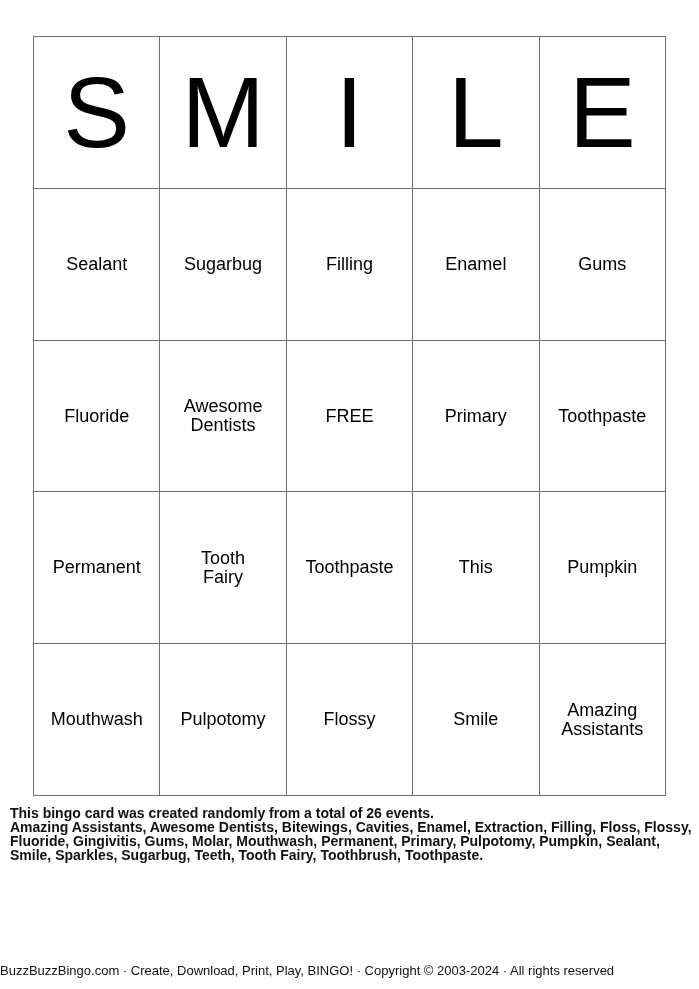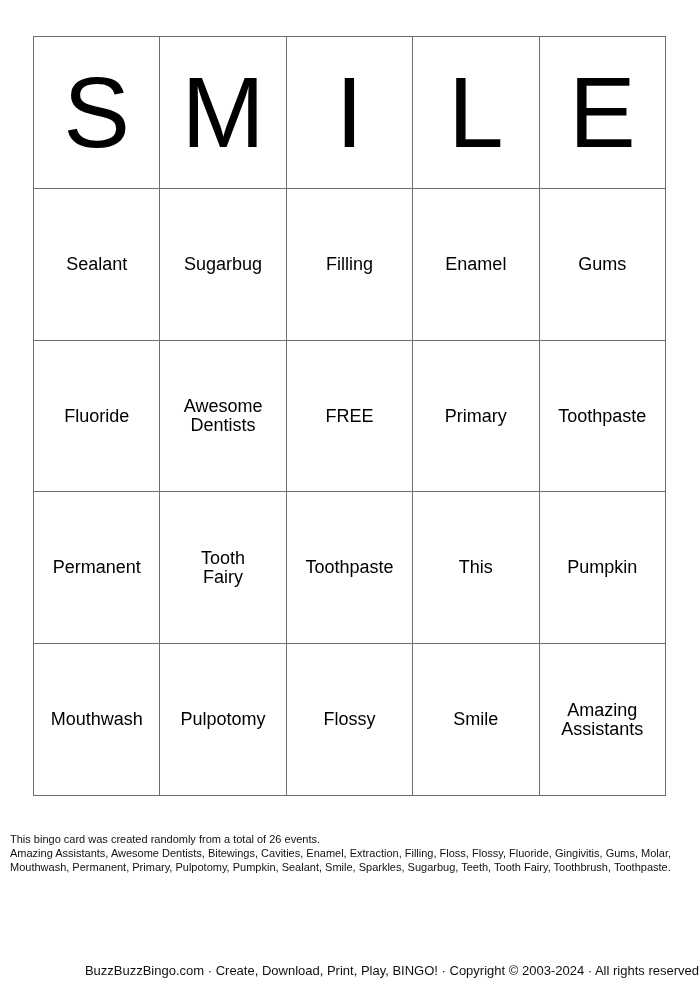--- a/index.html
+++ b/index.html
@@ -4,23 +4,23 @@
   <style>
     html, body { margin: 0; padding: 0; background: #ffffff; }
     body { width: 699px; height: 989px; position: relative; overflow: hidden;
            font-family: "Liberation Sans", "DejaVu Sans", sans-serif; color: #000; }
     .card { position: absolute; left: 33px; top: 36px; width: 633px; height: 760px;
             border-collapse: collapse; table-layout: fixed; }
     .card td { border: 1px solid #6e6e6e; text-align: center; vertical-align: middle;
                padding: 0 4px; line-height: 1.05; font-size: 18px; }
     .card tr.head td { height: 126px; font-size: 100px; line-height: 1; padding: 0; }
     .card tr.row td { height: 126px; }
-    .info { position: absolute; left: 10px; top: 832px; width: 685px;
-            font-size: 11px; line-height: 14px; color: #111; }
-    .footer { position: absolute; left: 0; top: 963px; width: 699px; text-align: right;
+    .info { position: absolute; left: 10px; top: 806px; width: 685px;
+            font-size: 14px; line-height: 14px; color: #111; font-weight: bold; }
+    .footer { position: absolute; left: 0; top: 963px; width: 699px; text-align: left;
               font-size: 13px; color: #111; }
   </style>
 </head>
 <body>
 
 <table class="card">
   <tbody>
       <tr class="head">
     <td>S</td>
     <td>M</td>

